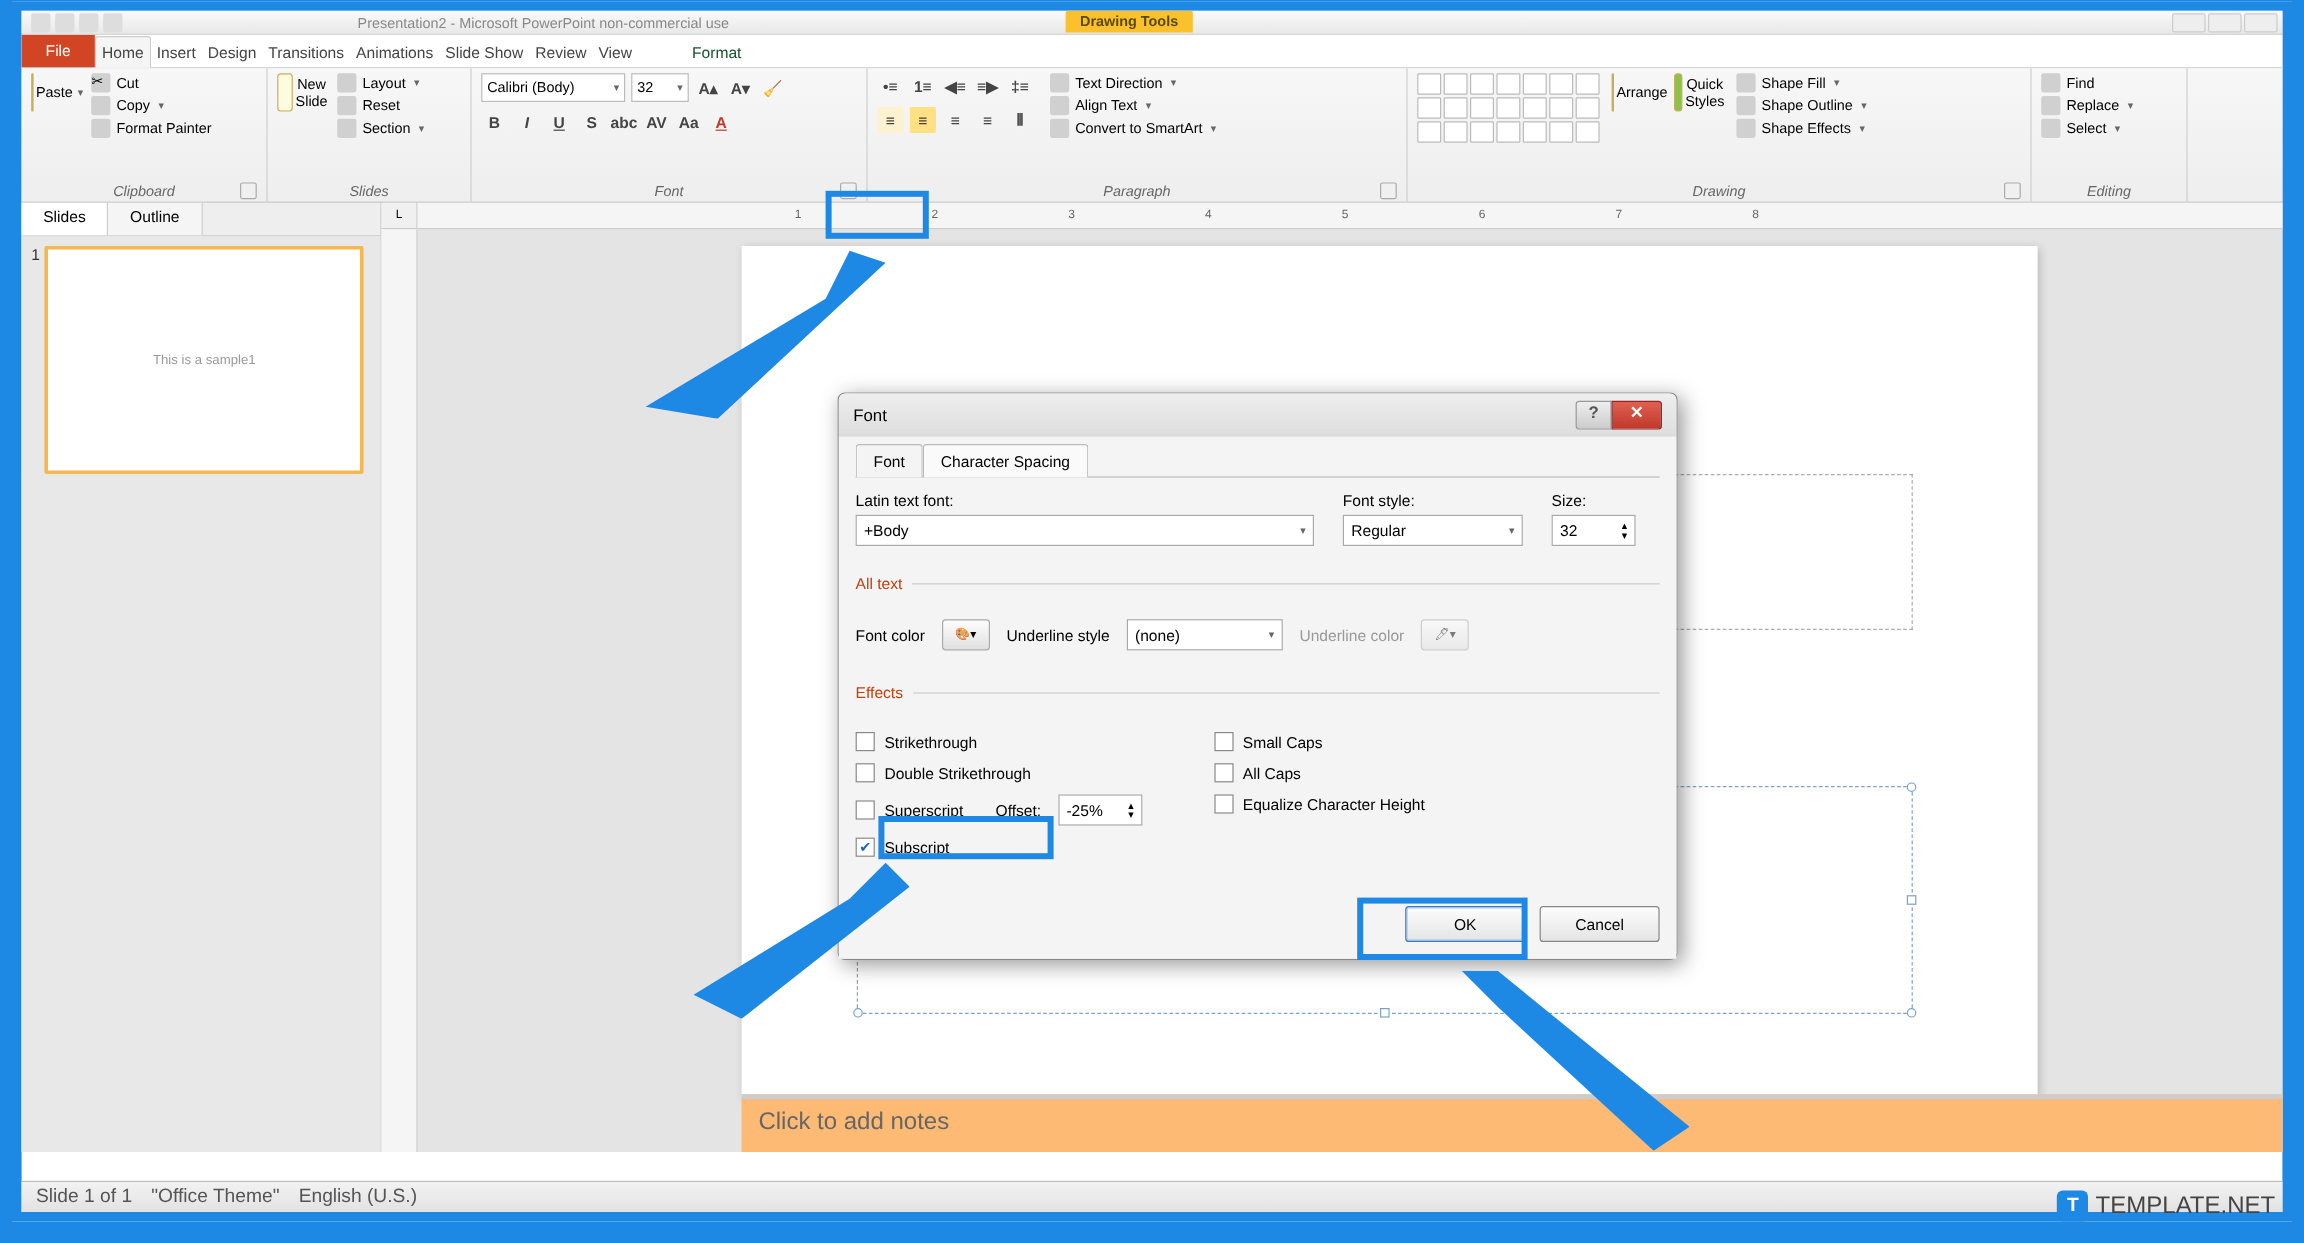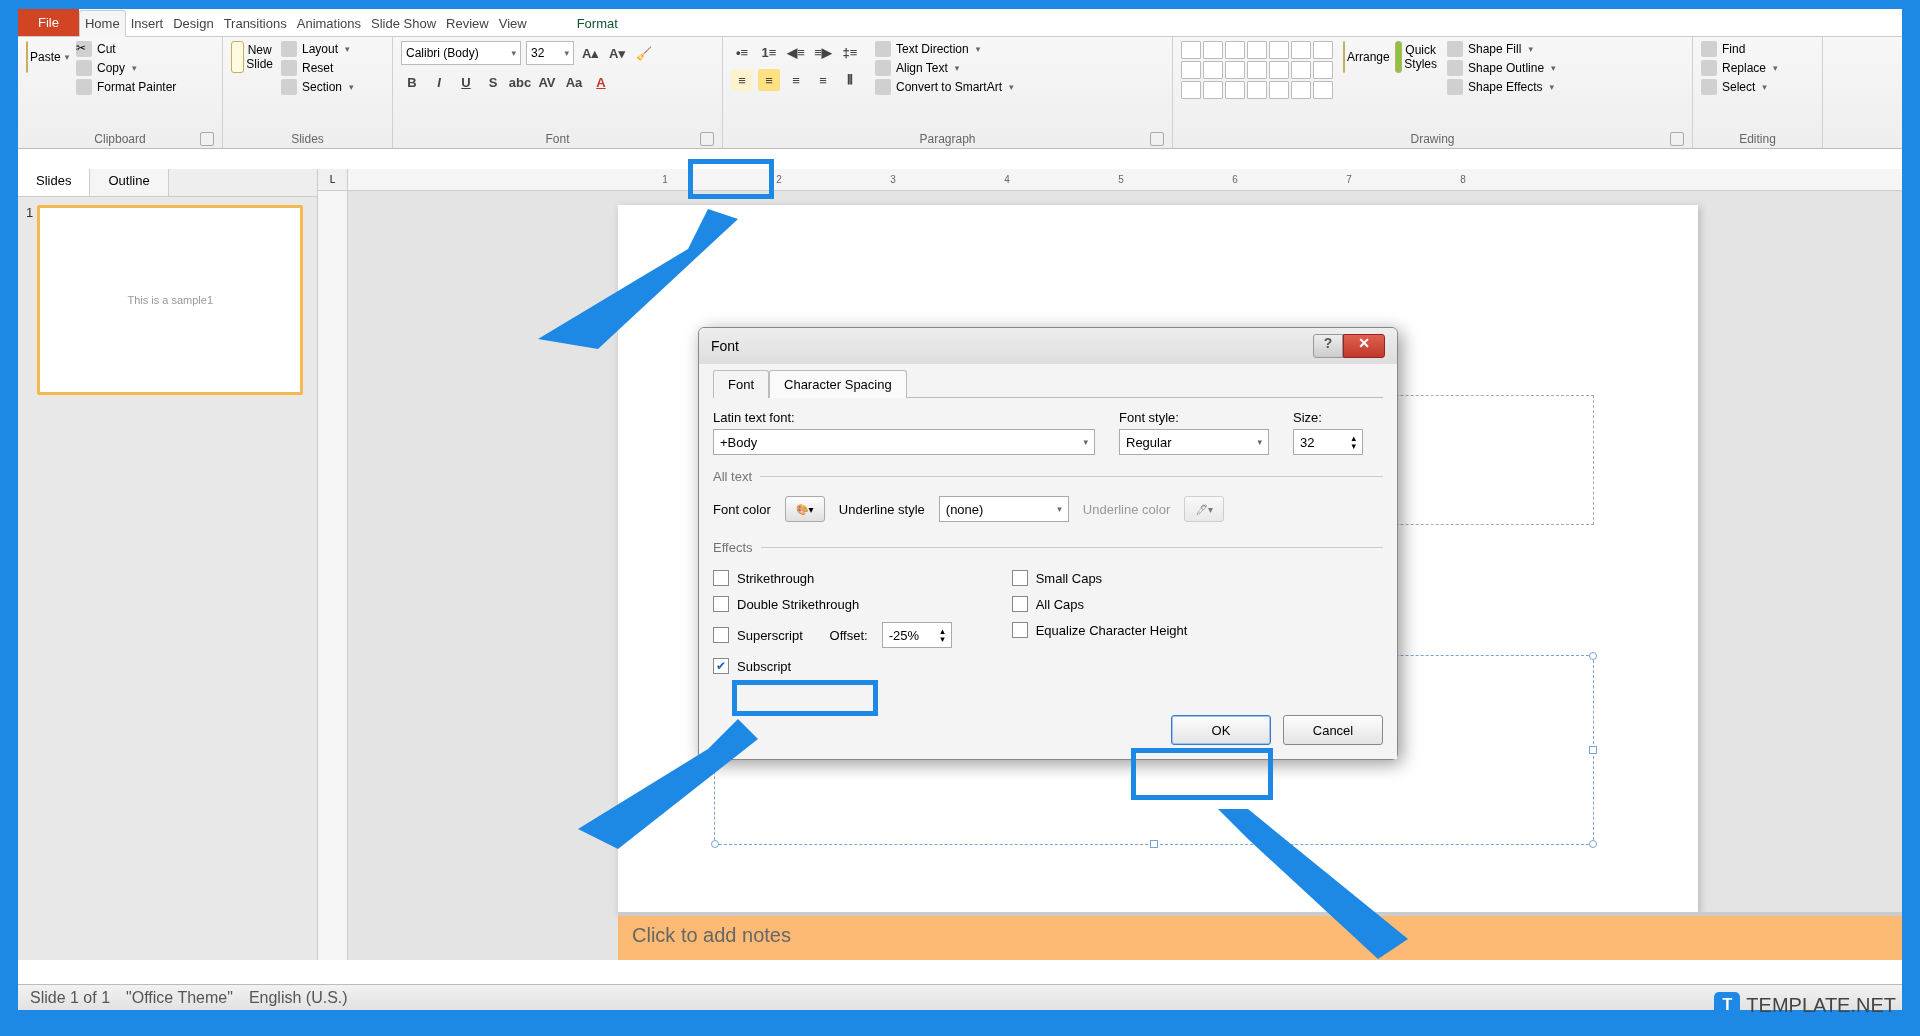--- a/index.html
+++ b/index.html
@@ -15,21 +15,21 @@
 
 .tabs { height: 28px; background: #fff; display: flex; align-items: flex-end; border-bottom: 1px solid #ccc; font-size: 13px; }
 .tab { padding: 5px 5px; color: #444; cursor: pointer; }
 .tab.file { background: #d14424; color: #fff; padding: 6px 20px; }
 .tab.active { border: 1px solid #ccc; border-bottom: 1px solid #f5f5f5; background: #f5f5f5; border-radius: 3px 3px 0 0; margin-bottom: -1px; }
 .tab.context { color: #14532d; }
 
 .ribbon { height: 112px; background: linear-gradient(#f7f7f7,#eeeeee); border-bottom: 1px solid #bbb; display: flex; font-size: 12px; }
 .group { border-right: 1px solid #d0d0d0; padding: 4px 8px 2px 8px; display: flex; flex-direction: column; justify-content: space-between; }
 .group-body { display: flex; gap: 8px; align-items: flex-start; }
-.group-label { text-align: center; color: #666; font-size: 12px; padding-top: 2px; display: flex; justify-content: center; align-items: center; gap: 4px; position: relative; }
+.group-label { text-align: center; color: #666; font-size: 12px; padding-top: 2px; display: flex; justify-content: center; align-items: center; gap: 4px; position: relative; font-style: italic; }
 .launcher { width: 14px; height: 14px; border: 1px solid #aaa; border-radius: 2px; position: absolute; right: 0; bottom: 0; background: #f0f0f0; }
 .big-btn { display: flex; flex-direction: row; align-items: center; gap: 2px; width: 42px; }
 .big-ico { width: 32px; height: 32px; background: #e8d088; border: 1px solid #c7ae5b; border-radius: 3px; }
 .vstack { display: flex; flex-direction: column; gap: 3px; }
 .row { display: flex; align-items: center; gap: 5px; white-space: nowrap; }
 .mini-ico { width: 16px; height: 16px; background: #d0d0d0; border-radius: 2px; }
 .dd { padding-left: 2px; font-size: 9px; color: #666; }
 .fontname { width: 120px; height: 24px; border: 1px solid #bbb; background: #fff; padding: 1px 4px; display: flex; align-items: center; justify-content: space-between; }
 .fontsize { width: 48px; height: 24px; border: 1px solid #bbb; background: #fff; padding: 1px 4px; display: flex; align-items: center; justify-content: space-between; }
 .tool { width: 22px; height: 22px; border: 1px solid transparent; display: inline-flex; align-items: center; justify-content: center; font-size: 13px; font-weight: bold; color: #444; border-radius: 2px; }
@@ -68,41 +68,56 @@
 .dlg-help { width: 30px; height: 24px; background: linear-gradient(#eee,#ccc); border: 1px solid #999; border-radius: 3px 0 0 3px; text-align: center; font-weight: bold; color: #555; }
 .dlg-close { width: 42px; height: 24px; background: linear-gradient(#e06050,#c0392b); border: 1px solid #922; border-radius: 0 3px 3px 0; color: #fff; text-align: center; font-weight: bold; font-size: 14px; }
 .dlg-body { padding: 6px 14px 14px; background: #f4f4f4; }
 .dlg-tabs { display: flex; border-bottom: 1px solid #bbb; margin-bottom: 12px; }
 .dlg-tab { padding: 6px 14px; border: 1px solid #bbb; border-bottom: none; background: #fafafa; border-radius: 3px 3px 0 0; margin-bottom: -1px; }
 .dlg-tab.active { background: #f4f4f4; }
 .dlg-row { display: flex; gap: 24px; margin-bottom: 8px; }
 .dlg-col { display: flex; flex-direction: column; gap: 4px; }
 .dlg-input { height: 26px; border: 1px solid #aaa; background: #fff; padding: 2px 6px; display: flex; align-items: center; justify-content: space-between; }
 .dlg-spin { width: 70px; }
-.sect { font-size: 13px; color: #737373; margin: 6px 0; }
+.sect { font-size: 13px; color: #c2410c; margin: 16px 0; }
 .sect-line { display: flex; align-items: center; gap: 8px; margin-bottom: 6px; }
 .sect-line hr { flex: 1; border: none; border-top: 1px solid #ccc; }
 .cb-row { display: flex; align-items: center; gap: 8px; padding: 3px 0; }
 .cb { width: 16px; height: 16px; border: 1px solid #888; background: #fff; display: inline-flex; align-items: center; justify-content: center; font-size: 12px; color: #1565c0; }
 .dlg-footer { display: flex; justify-content: flex-end; gap: 12px; padding-top: 30px; }
 .btn { width: 100px; height: 30px; border: 1px solid #888; border-radius: 3px; background: linear-gradient(#fdfdfd,#e4e4e4); font-size: 13px; }
 .btn.default { border: 1px solid #3a78c9; box-shadow: 0 0 0 1px #9cc3ef inset; }
 .color-btn { width: 40px; height: 26px; border: 1px solid #aaa; background: linear-gradient(#fdfdfd,#e0e0e0); border-radius: 3px; display: inline-flex; align-items: center; justify-content: center; font-size: 10px; }
 
 .status { position: absolute; left: 0; right: 0; bottom: 0; height: 26px; background: linear-gradient(#f2f2f2,#e2e2e2); border-top: 1px solid #bbb; display: flex; align-items: center; gap: 16px; padding: 0 12px; font-size: 16px; color: #555; }
 .watermark { position: absolute; right: 24px; bottom: 18px; display: flex; align-items: center; gap: 6px; font-size: 20px; color: #444; z-index: 60; }
 .wm-ico { width: 26px; height: 26px; background: #1e88e5; color: #fff; border-radius: 5px; display: inline-flex; align-items: center; justify-content: center; font-weight: bold; font-size: 16px; }
 
 svg.callout-arrow { fill: #1e88e5; }
 </style>
 </head>
 <body>
 
 <div class="frame">
 
+  <div class="titlebar">
+    <div class="qat">
+      <span class="qat-icon"></span>
+      <span class="qat-icon"></span>
+      <span class="qat-icon"></span>
+      <span class="qat-icon"></span>
+    </div>
+    <span class="title-text">Presentation2 - Microsoft PowerPoint non-commercial use</span>
+    <span class="context-tab">Drawing Tools</span>
+    <div class="win-btns">
+      <span class="win-btn"></span>
+      <span class="win-btn"></span>
+      <span class="win-btn"></span>
+    </div>
+  </div>
 
   <div class="tabs">
     <div class="tab file">File</div>
     <div class="tab active">Home</div>
     <div class="tab">Insert</div>
     <div class="tab">Design</div>
     <div class="tab">Transitions</div>
     <div class="tab">Animations</div>
     <div class="tab">Slide Show</div>
     <div class="tab">Review</div>

